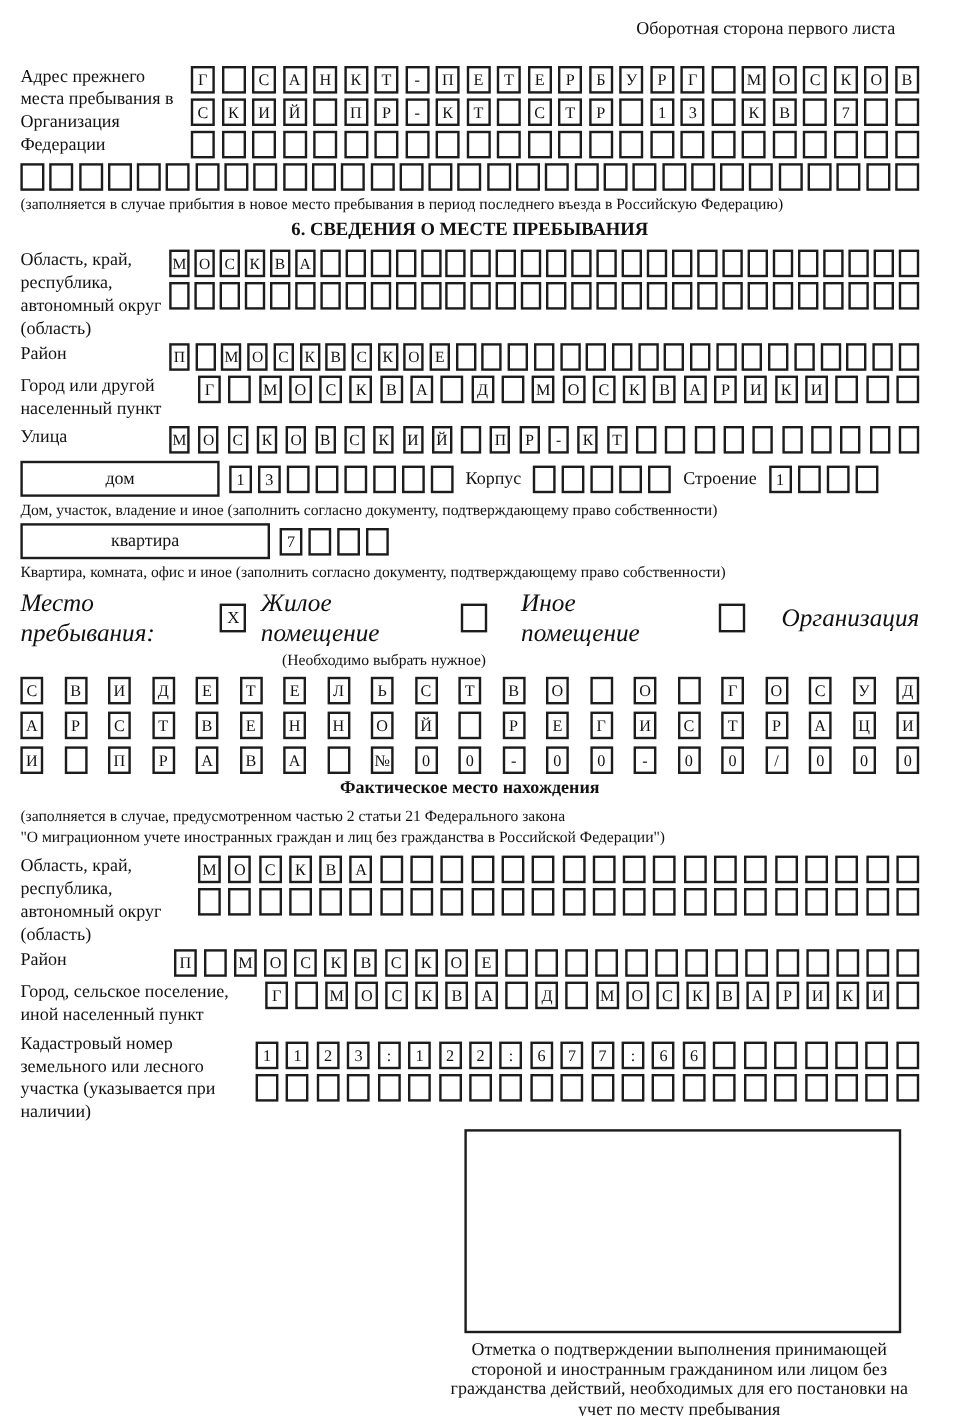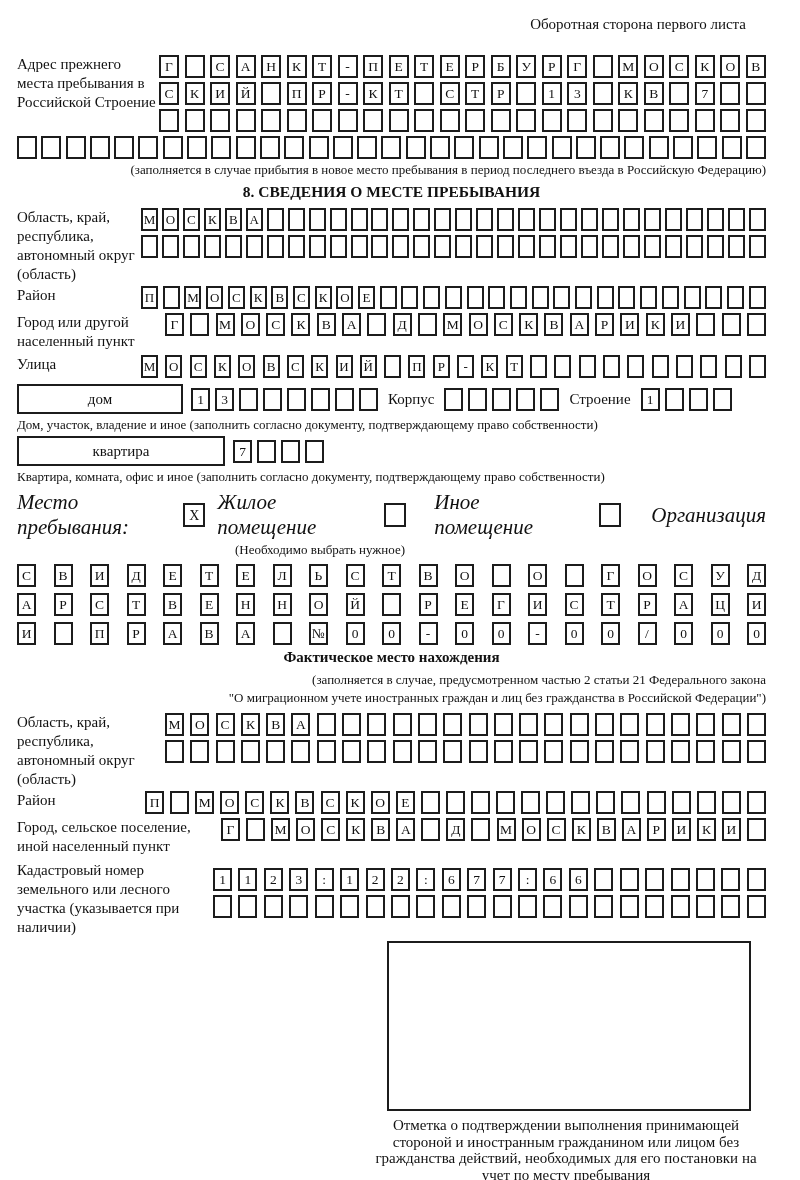--- a/index.html
+++ b/index.html
@@ -19,21 +19,21 @@
   }
   .cells.w20 .cell{ width:20px; }
   .cells.sm  .cell{ width:17px; font-size:13px; }
   .cells.fixed{ justify-content:flex-start; gap:5px; width:auto; }
 
   .group{ display:flex; align-items:flex-start; }
   .glabel{ font-size:15px; line-height:19px; flex:0 0 auto; }
   .gcol{ flex:1 1 auto; display:flex; flex-direction:column; gap:4px; }
 
   .note{ font-size:13px; line-height:15px; }
-  .note.center{ text-align:right; }
+  .note.center{ text-align:left; }
   .title{ font-size:15.5px; font-weight:bold; text-align:center; }
 
   .widebox{
     height:30px; border:2px solid #1c1c1c; display:flex; align-items:center;
     justify-content:center; font-size:15px; flex:0 0 auto; background:#fff;
   }
   .inline-row{ display:flex; align-items:center; }
   .seg-label{ font-size:15px; margin:0 10px; }
 
   .chkbox{
@@ -48,21 +48,21 @@
   .caption{ width:382px; margin-left:358px; text-align:center; font-size:15px; line-height:16.5px; margin-top:6px; }
 </style>
 </head>
 <body>
 
 <div class="page">
 
   <div class="corner">Оборотная сторона первого листа</div>
 
   <div class="group" style="margin-top:22px;">
-    <div class="glabel" style="width:142px;">Адрес прежнего места пребывания в Российской Строение</div>
+    <div class="glabel" style="width:142px;">Адрес прежнего места пребывания в Организация Федерации</div>
     <div class="gcol">
       <div class="cells w20">
           <span class="cell">Г</span>
           <span class="cell"></span>
           <span class="cell">С</span>
           <span class="cell">А</span>
           <span class="cell">Н</span>
           <span class="cell">К</span>
           <span class="cell">Т</span>
           <span class="cell">-</span>
@@ -165,21 +165,21 @@
       <span class="cell"></span>
       <span class="cell"></span>
       <span class="cell"></span>
       <span class="cell"></span>
       <span class="cell"></span>
       <span class="cell"></span>
       <span class="cell"></span>
     </div>
   <div class="note center" style="margin-top:3px;">(заполняется в случае прибытия в новое место пребывания в период последнего въезда в Российскую Федерацию)</div>
 
-  <div class="title" style="margin-top:6px;">8. СВЕДЕНИЯ О МЕСТЕ ПРЕБЫВАНИЯ</div>
+  <div class="title" style="margin-top:6px;">6. СВЕДЕНИЯ О МЕСТЕ ПРЕБЫВАНИЯ</div>
 
   <div class="group" style="margin-top:7px;">
     <div class="glabel" style="width:124px;">Область, край, республика, автономный округ (область)</div>
     <div class="gcol">
       <div class="cells sm">
           <span class="cell">М</span>
           <span class="cell">О</span>
           <span class="cell">С</span>
           <span class="cell">К</span>
           <span class="cell">В</span>

